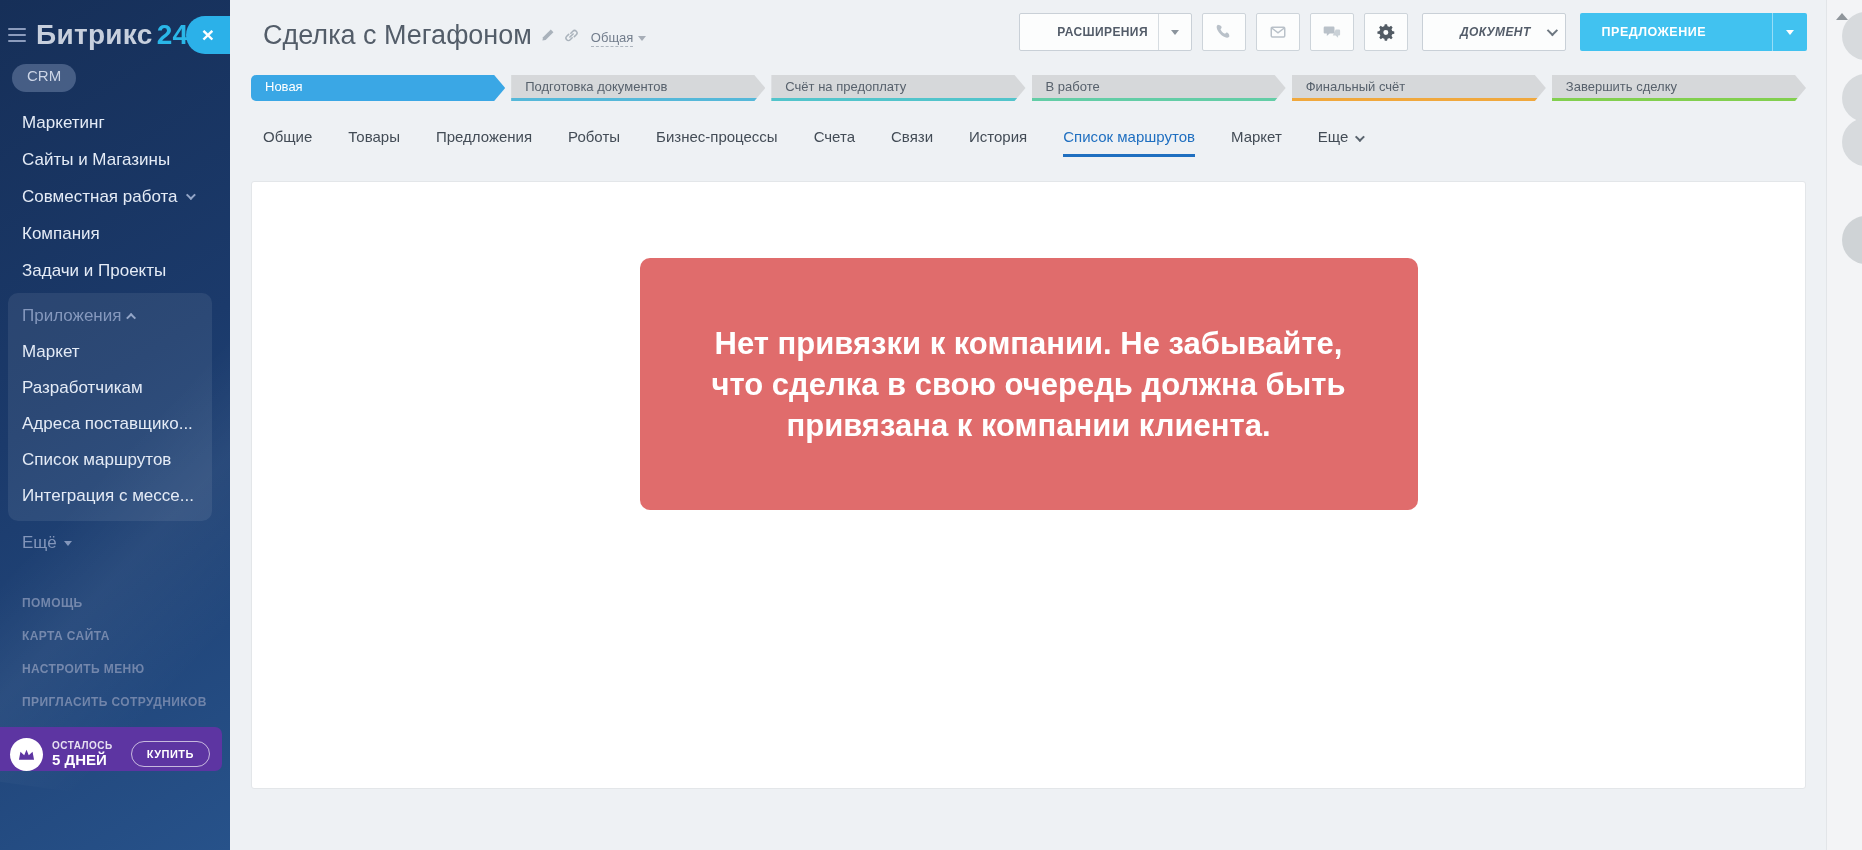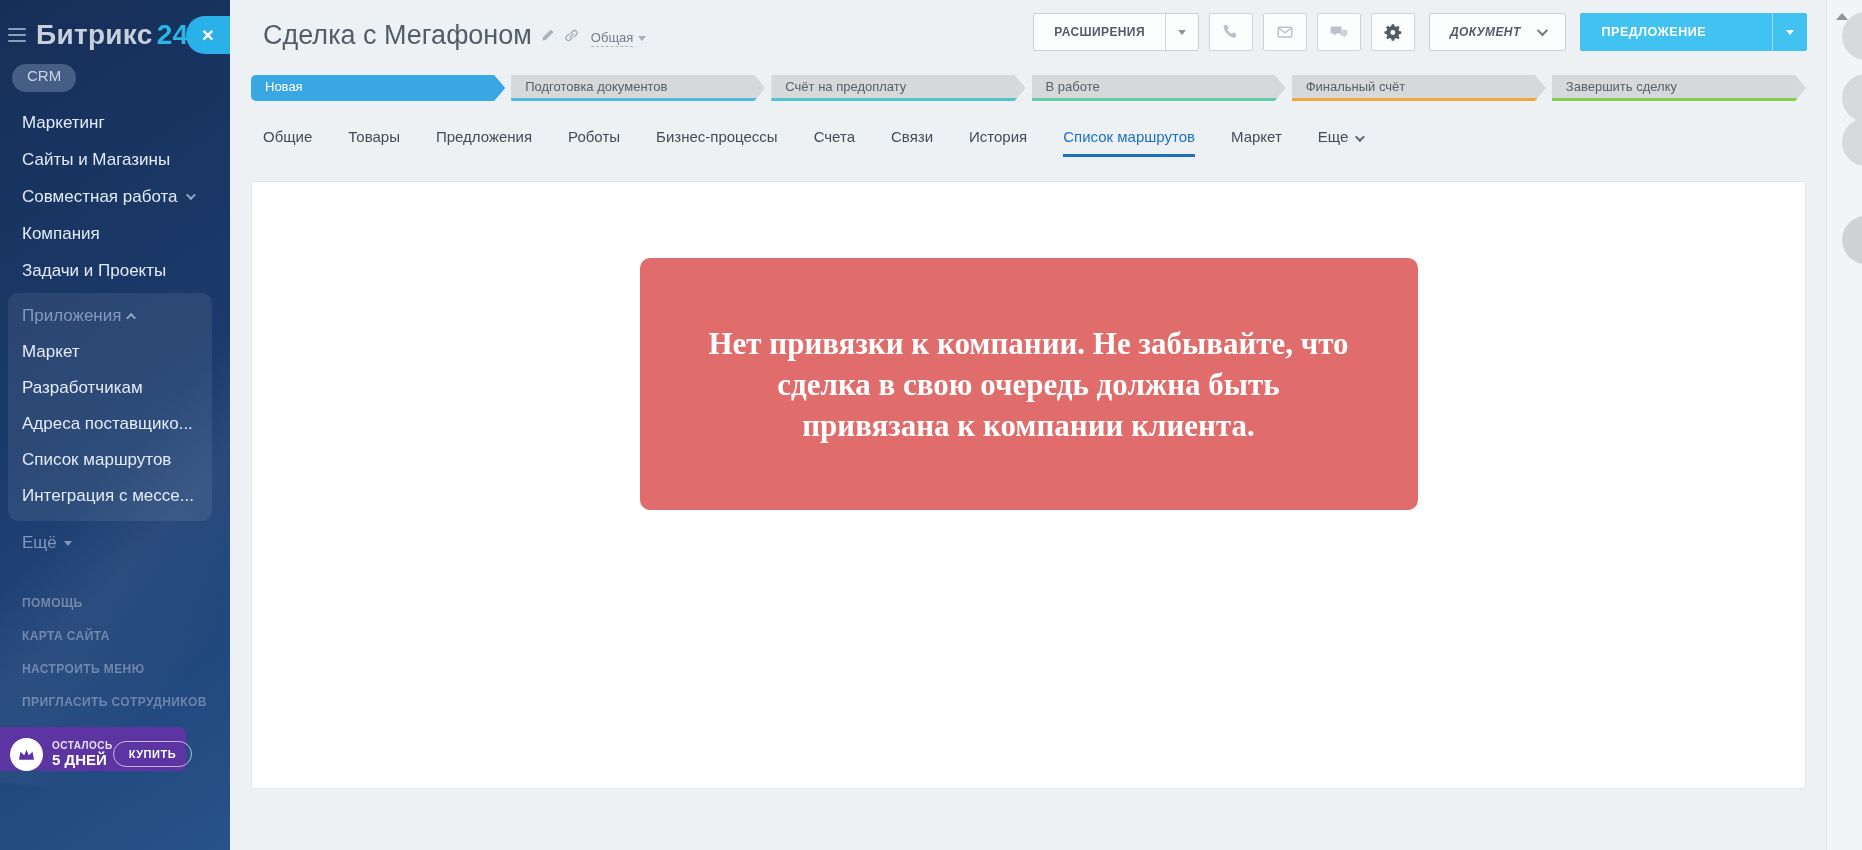--- a/index.html
+++ b/index.html
@@ -50,21 +50,21 @@
   .apps-box .group-head { color:#8598bd; font-size:17px; height:36px; padding-left:14px; }
   .apps-box .nav-item { padding-left:14px; height:36px; }
   .more-row { display:flex; align-items:center; gap:7px; margin:12px 0 0 22px; color:#8295ba; font-size:17px; cursor:pointer; }
   .caret { width:0; height:0; border-left:4px solid transparent; border-right:4px solid transparent; border-top:5px solid currentColor; display:inline-block; }
   .side-footer { margin-top:34px; }
   .side-footer .flink {
     display:block; padding-left:22px; height:33px; line-height:33px;
     color:#6f83a9; font-size:12px; font-weight:bold; letter-spacing:.4px; cursor:pointer; white-space:nowrap;
   }
   .license-bar {
-    position:absolute; left:0; top:727px; width:186px; height:44px;
+    position:absolute; left:0; top:727px; width:222px; height:44px;
     background:#5d35a2; border-radius:0 7px 7px 0;
     display:flex; align-items:center; padding:10px 12px 0 10px;
   }
   .crown-circle { width:33px; height:33px; border-radius:50%; background:#fff; display:flex; align-items:center; justify-content:center; flex:0 0 auto; }
   .license-text { margin-left:9px; flex:1; line-height:1.15; }
   .license-text .l1 { color:rgba(255,255,255,.85); font-size:10px; font-weight:bold; letter-spacing:.5px; }
   .license-text .l2 { color:#fff; font-size:15px; font-weight:bold; }
   .buy-btn {
     border:1px solid rgba(255,255,255,.65); border-radius:15px; background:transparent;
     color:#fff; font-size:11px; font-weight:bold; letter-spacing:.5px;
@@ -80,21 +80,21 @@
   .pipeline-select { display:flex; align-items:center; gap:5px; color:#727d8c; font-size:13px; cursor:pointer; margin-left:3px; margin-top:6px; }
   .pipeline-select .lbl { border-bottom:1px dashed #aeb6bf; padding-bottom:1px; }
   .pipeline-select .caret { color:#a7aeb7; }
 
   .toolbar { position:absolute; right:55px; top:13px; height:38px; display:flex; align-items:stretch; gap:10px; }
   .tb-btn {
     display:flex; align-items:center; background:#fcfdfd;
     border:1px solid #c9d0d7; border-radius:2px; color:#535c69;
     font-size:12px; font-weight:bold; letter-spacing:.4px; cursor:pointer;
   }
-  .tb-btn .part { padding:0 20px; display:flex; align-items:center; height:100%; }
+  .tb-btn .part { padding:0 10px; display:flex; align-items:center; height:100%;margin-left:27px; }
   .tb-btn .caret-part { padding:0 12px; border-left:1px solid #d6dce1; color:#8b949d; display:flex; align-items:center; height:100%; }
   .icon-btn {
     width:44px; display:flex; align-items:center; justify-content:center;
     background:#fcfdfd; border:1px solid #cdd4da; border-radius:2px; cursor:pointer; color:#b9c1c9;
   }
   .icon-btn.gear { color:#525b64; }
   .tb-btn.doc-btn { margin-left:4px; }
   .doc-btn .part { gap:16px;font-style:italic; }
   .doc-chev { width:8px; height:8px; border-right:2px solid #6d7780; border-bottom:2px solid #6d7780; transform:rotate(45deg) translateY(-2px); display:inline-block; }
   .primary-btn {
@@ -127,21 +127,21 @@
 
   
   .card {
     position:absolute; left:21px; right:56px; top:181px; bottom:61px;
     background:#fff; border:1px solid #e3e6e9; border-radius:3px;
   }
   .warning-box {
     width:778px; height:252px; margin:76px auto 0; background:#e06c6c; border-radius:10px;
     display:flex; align-items:center; justify-content:center; padding:0 62px; text-align:center;
   }
-  .warning-text { color:#fff; font-size:31px; line-height:41px; font-weight:bold;font-family:Liberation Serif, serif; }
+  .warning-text { color:#fff; font-size:31px; line-height:41px; font-weight:bold; }
 
   
   .edge-strip {
     position:absolute; right:0; top:0; width:36px; height:850px;
     background:#f3f4f6; border-left:1px solid #e2e5e8; overflow:hidden;
   }
   .scroll-up { position:absolute; left:9px; top:13px; width:0; height:0;
     border-left:6px solid transparent; border-right:6px solid transparent; border-bottom:7px solid #8f959b; cursor:pointer; }
   .edge-circle { position:absolute; right:-28px; width:48px; height:48px; border-radius:50%; background:#d7dadd; }
 

